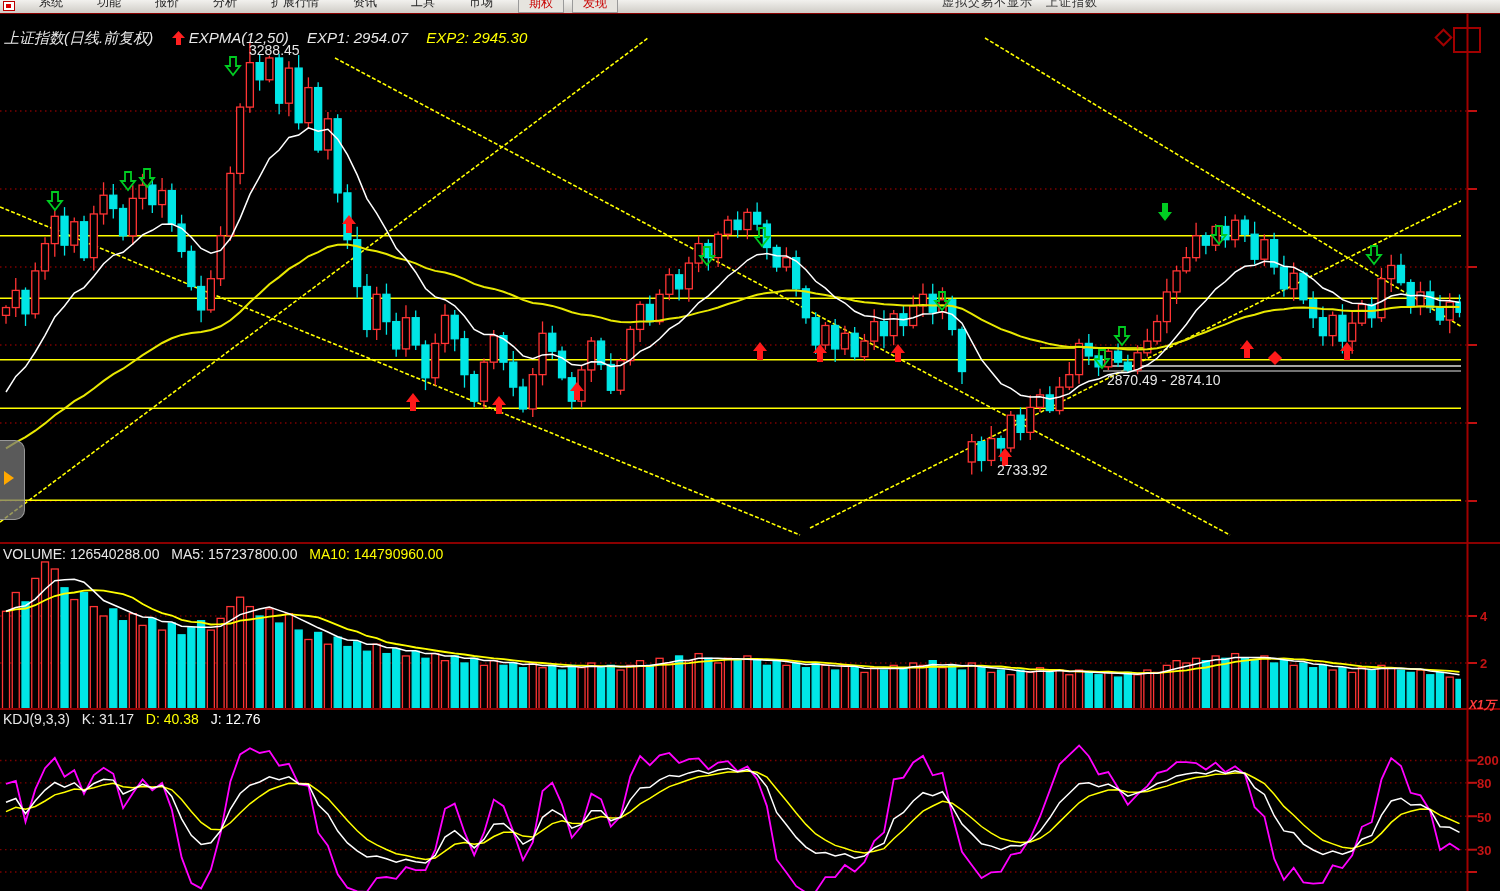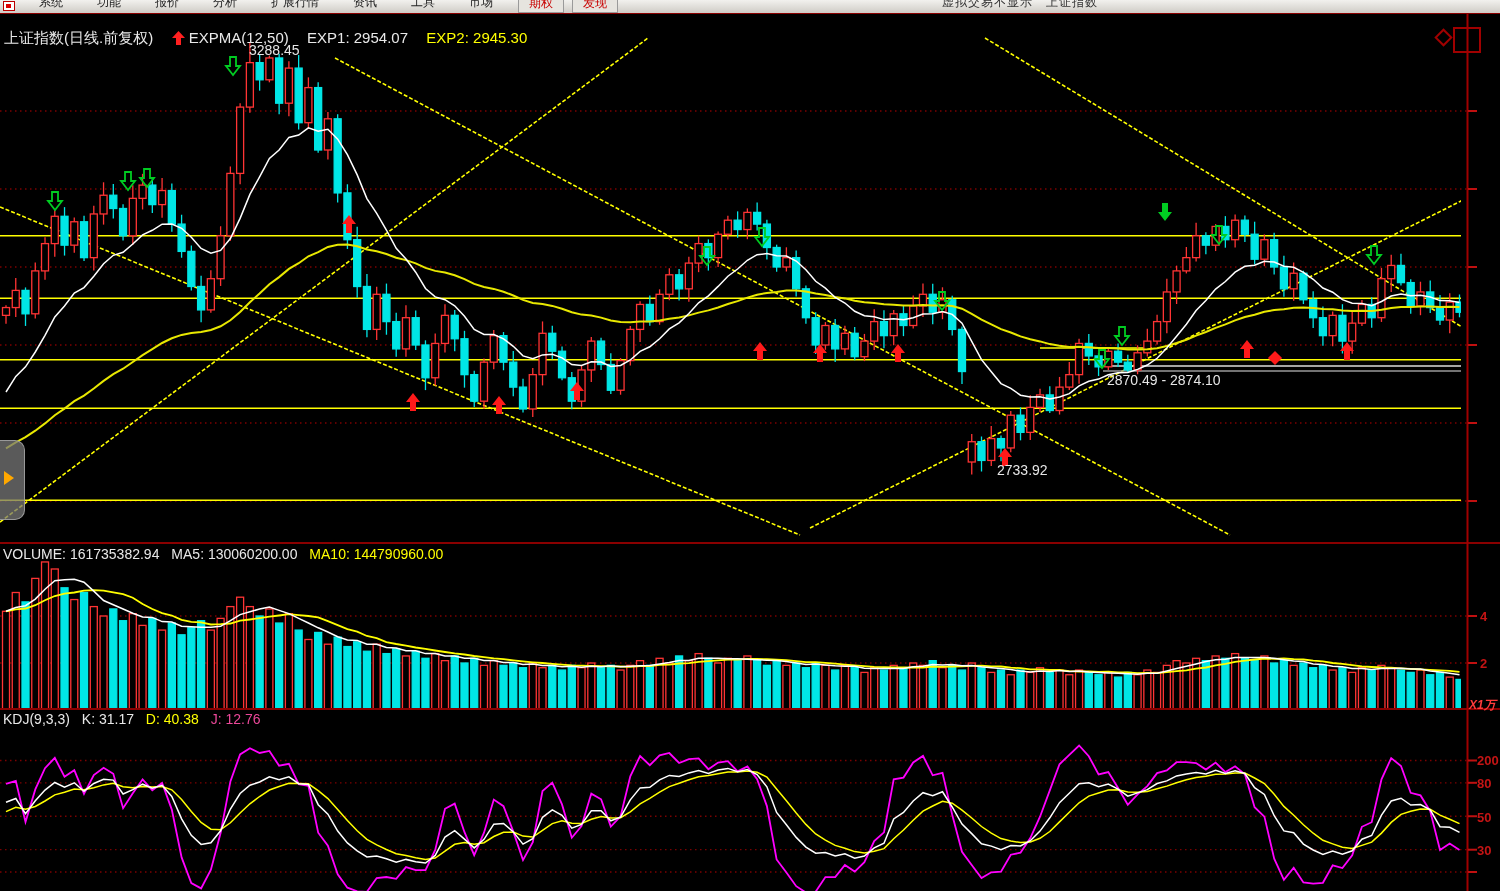--- a/index.html
+++ b/index.html
@@ -13,26 +13,26 @@
   .menu-hot{display:inline-block;color:#c80000;font-size:12px;padding:0 10px;margin-left:8px;
     background:#e6e4df;border:1px solid #9a9a9a;}
   #menu-right{position:absolute;left:942px;top:-6px;color:#333;font-size:12px;letter-spacing:1px;}
   #app-logo{position:absolute;left:3px;top:1px;width:12px;height:10px;background:#fff;
     border:1px solid #b00;box-sizing:border-box;}
   #app-logo:after{content:"";position:absolute;left:2px;top:2px;width:5px;height:4px;background:#d00;}
   
   #chart-svg{position:absolute;left:0;top:0;z-index:1;}
   
   .ovl{position:absolute;z-index:3;white-space:nowrap;}
-  #title-row{left:4px;top:29px;font-size:15px;color:#e8e8e8;}
+  #title-row{left:4px;top:29px;font-size:15px;color:#e8e8e8;font-style:italic;}
   #title-row .yellow{color:#ffff00;}
   #title-row .gap{display:inline-block;width:10px;}
   #vol-header{left:3px;top:546px;font-size:14px;color:#e8e8e8;}
   #kdj-header{left:3px;top:711px;font-size:14px;color:#e8e8e8;}
-  .lbl-y{color:#ffff00;text-align:center;} .lbl-m{color:#ec4899;} .lbl-w{color:#e8e8e8;}
+  .lbl-y{color:#ffff00;text-align:center;} .lbl-m{color:#ffffff;} .lbl-w{color:#e8e8e8;}
   .hsep{display:inline-block;width:8px;}
   .price-label{color:#e6e6e6;font-size:14px;z-index:3;}
   .ax-num{color:#c41414;font-size:13px;font-weight:bold;z-index:3;}
   #vol-unit{color:#ff3b3b;font-size:12px;font-weight:bold;font-style:italic;}
   
   #left-tab{position:absolute;left:0;top:440px;width:24px;height:78px;z-index:4;
     background:rgba(120,120,120,.75);border:1px solid #999;border-left:none;
     border-radius:0 10px 10px 0;}
   #left-tab-arrow{position:absolute;left:4px;top:30px;width:0;height:0;
     border-top:7px solid transparent;border-bottom:7px solid transparent;
@@ -625,22 +625,22 @@
       <polygon points="6.5,0 13,7 9,7 9,14 4,14 4,7 0,7" fill="#ff2020"></polygon>
     </svg>
     <span>EXPMA(12,50)</span>
     <span class="gap"></span>
     <span>EXP1: 2954.07</span>
     <span class="gap"></span>
     <span class="yellow">EXP2: 2945.30</span>
   </div>
 
   <div class="ovl" id="vol-header">
-    <span class="lbl-w">VOLUME: 161735382.94</span><span class="hsep"></span>
-    <span class="lbl-w">MA5: 130060200.00</span><span class="hsep"></span>
+    <span class="lbl-w">VOLUME: 126540288.00</span><span class="hsep"></span>
+    <span class="lbl-w">MA5: 157237800.00</span><span class="hsep"></span>
     <span class="lbl-y">MA10: 144790960.00</span>
   </div>
 
   <div class="ovl" id="kdj-header">
     <span class="lbl-w">KDJ(9,3,3)</span><span class="hsep"></span>
     <span class="lbl-w">K: 31.17</span><span class="hsep"></span>
     <span class="lbl-y">D: 40.38</span><span class="hsep"></span>
     <span class="lbl-m">J: 12.76</span>
   </div>
 

